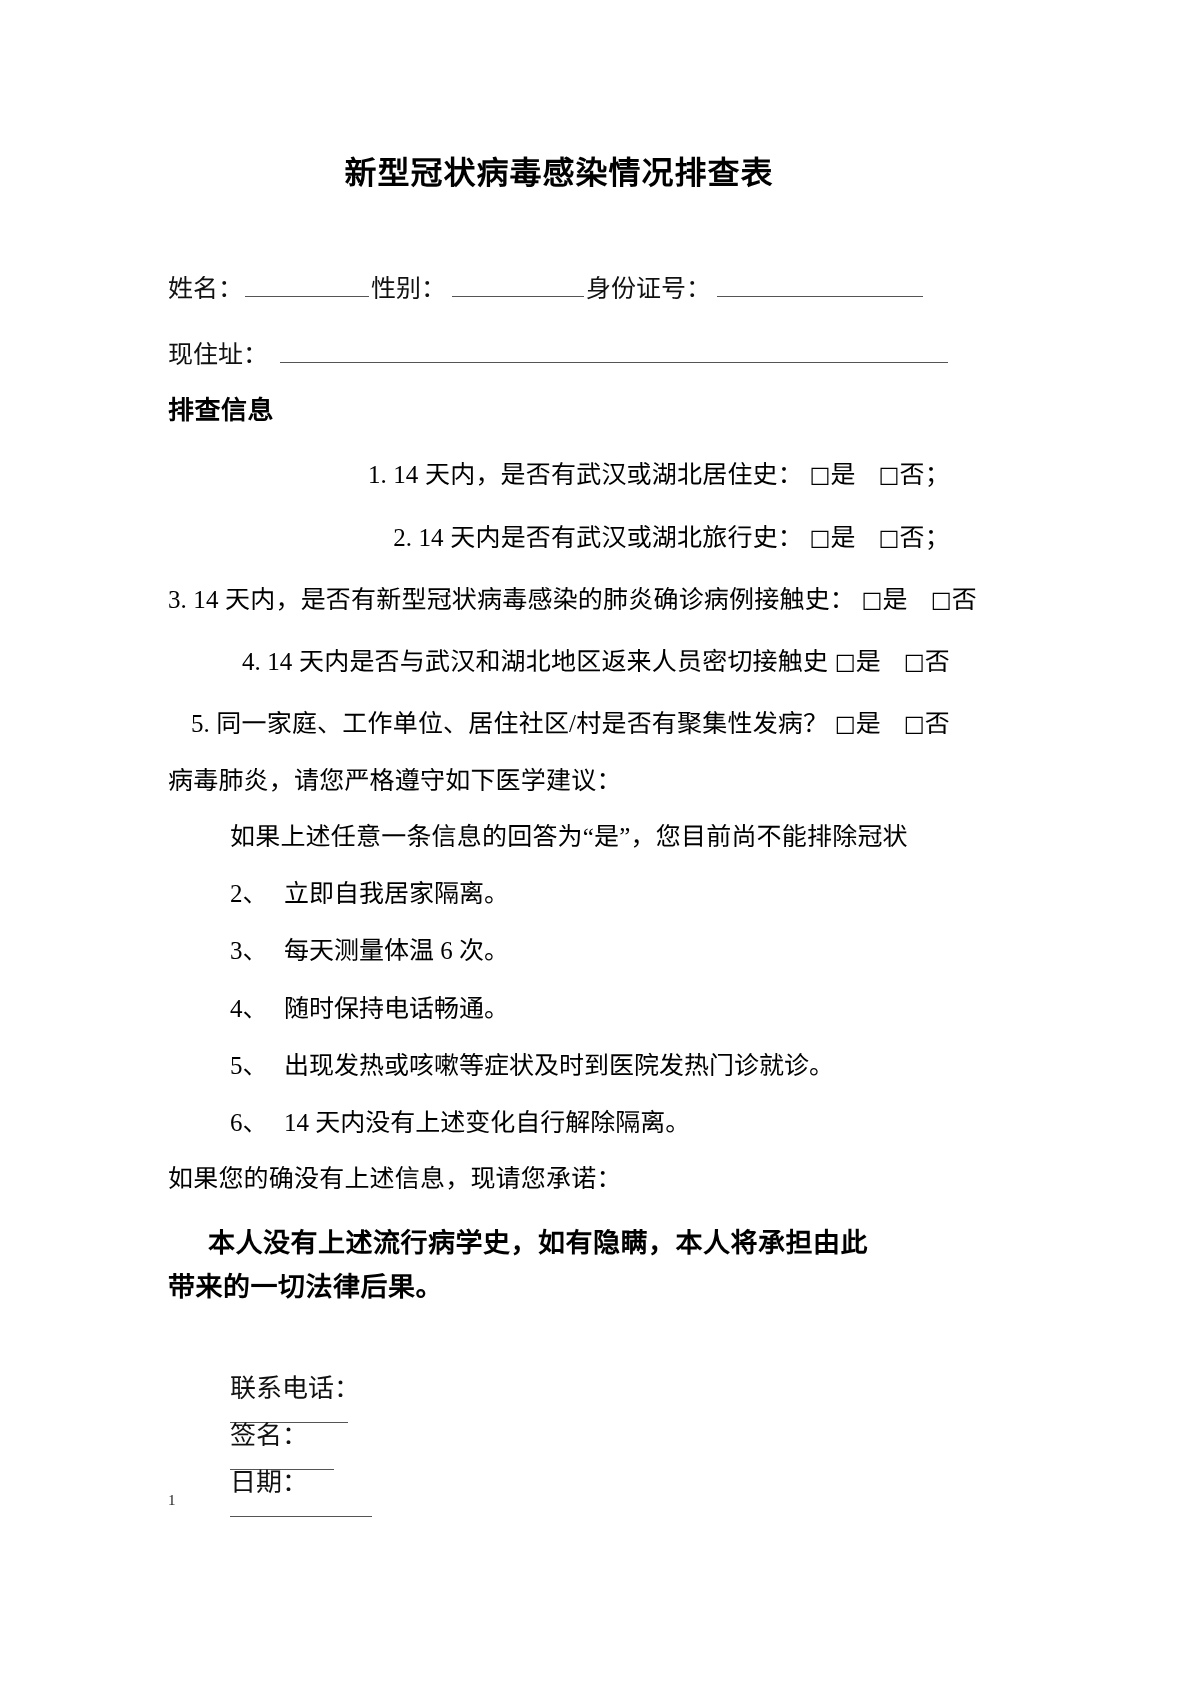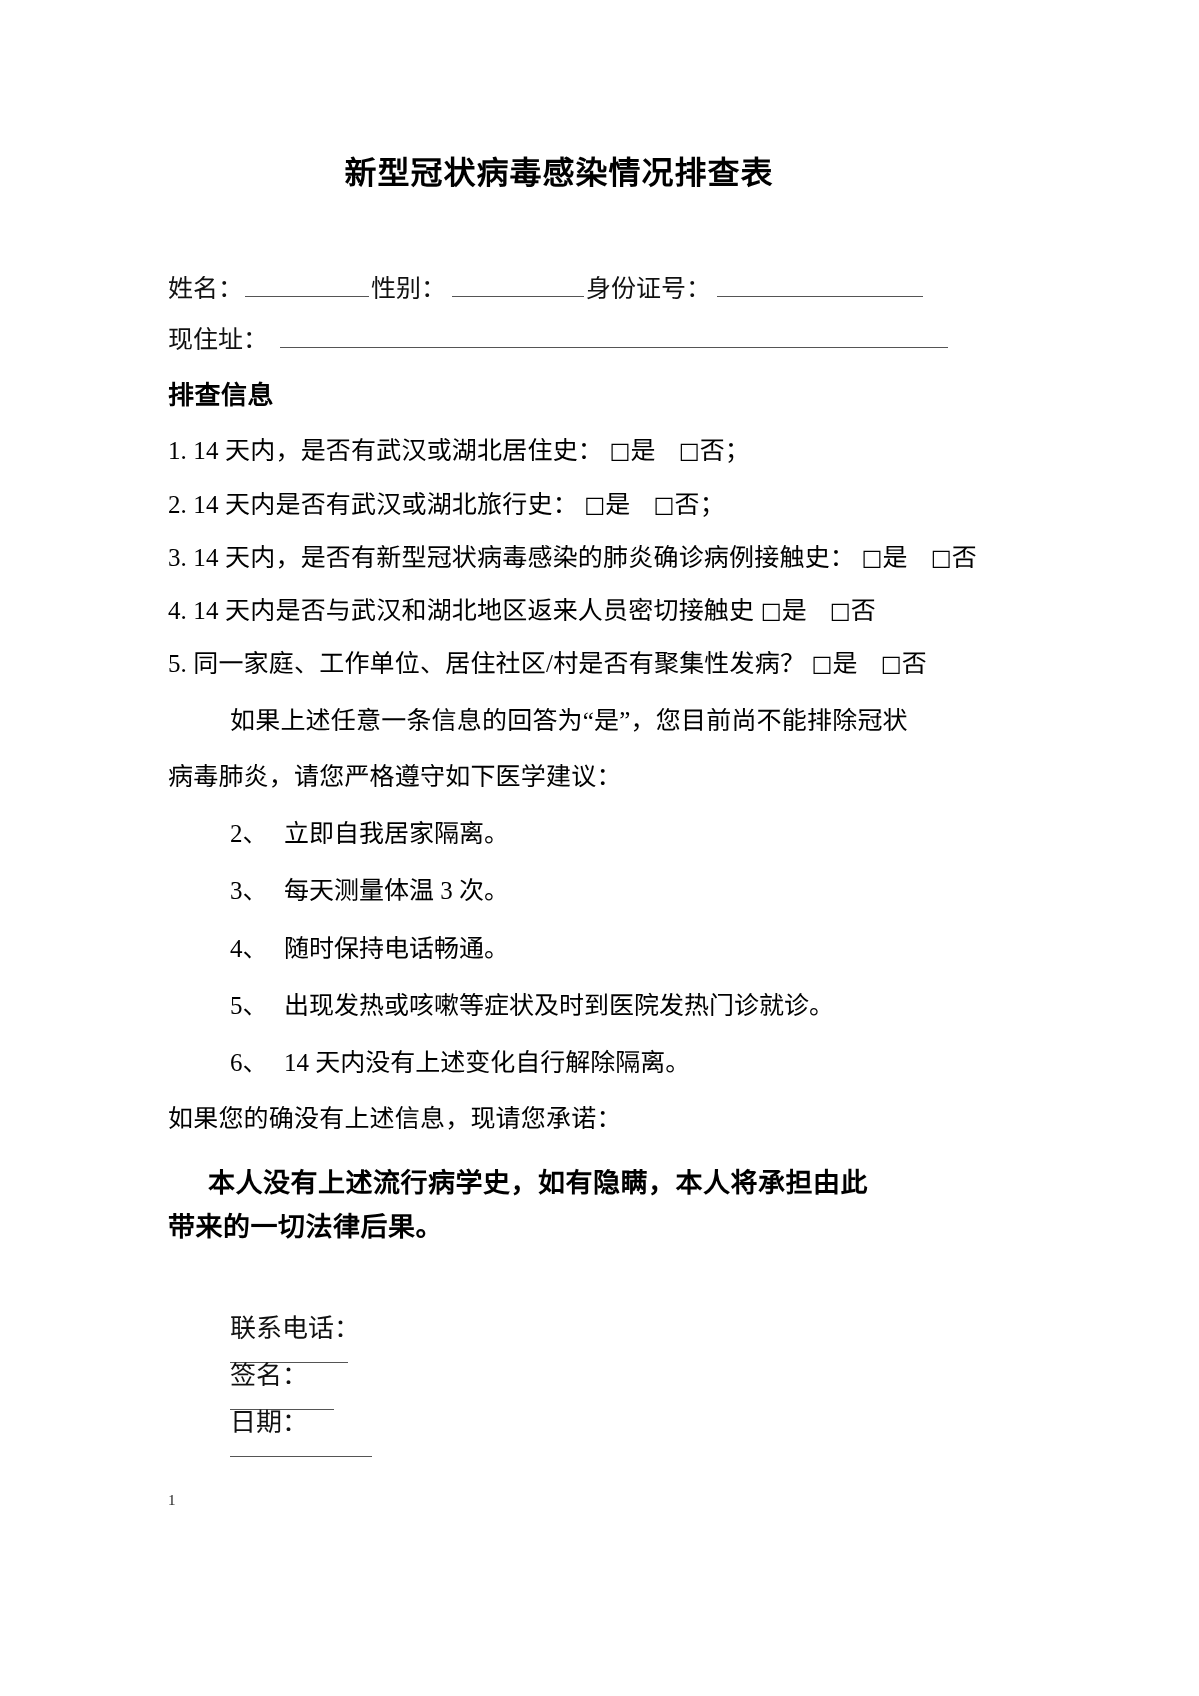--- a/index.html
+++ b/index.html
@@ -63,21 +63,21 @@
     display: inline-block;
     border-bottom: 1.6px solid #555;
     height: 20px;
     margin: 0 2px;
   }
   .blank-name   { width: 124px; }
   .blank-gender { width: 132px; margin-left: 6px; }
   .blank-id     { width: 206px; margin-left: 6px; }
 
   .addr-row {
-    margin-top: 26px;
+    margin-top: 41px;
     display: flex;
     align-items: baseline;
     white-space: nowrap;
     font-size: 25px;
     justify-content: space-between;
   }
   .blank-addr {
     display: inline-block;
     border-bottom: 1.6px solid #555;
     height: 20px;
@@ -90,24 +90,25 @@
     font-family: "DejaVu Sans", "Liberation Sans", sans-serif;
     font-weight: bold;
     font-size: 26px;
     margin-top: 22px;
     letter-spacing: 0.5px;
   }
 
   
   .question {
     font-size: 25px;
-    margin-top: 27px;
+    margin-top: 36px;
     line-height: 1.05;
     white-space: nowrap;
     letter-spacing: 0.2px;
+    text-align: right;
   }
   .q-num { letter-spacing: 0; }
   .cbox {
     font-family: "DejaVu Sans", "Liberation Sans", sans-serif;
     font-size: 22px;
     display: inline-block;
     transform: translateY(-1px);
   }
 
   
@@ -230,29 +231,29 @@
     </div>
 
     <div class="question">
       <span class="q-num">5.</span>
       <span>同一家庭、工作单位、居住社区/村是否有聚集性发病？</span>
       <span class="cbox">□</span><span>是</span>
       <span class="sign-gap"></span>
       <span class="cbox">□</span><span>否</span><span></span>
     </div>
 
+    <div class="para">病毒肺炎，请您严格遵守如下医学建议：</div>
     <div class="para para-indent">如果上述任意一条信息的回答为“是”，您目前尚不能排除冠状</div>
-    <div class="para">病毒肺炎，请您严格遵守如下医学建议：</div>
 
     <ul class="advice-list">
       <li class="advice-item">
         <span class="advice-num">2、</span><span>立即自我居家隔离。</span>
       </li>
       <li class="advice-item">
-        <span class="advice-num">3、</span><span>每天测量体温 3 次。</span>
+        <span class="advice-num">3、</span><span>每天测量体温 6 次。</span>
       </li>
       <li class="advice-item">
         <span class="advice-num">4、</span><span>随时保持电话畅通。</span>
       </li>
       <li class="advice-item">
         <span class="advice-num">5、</span><span>出现发热或咳嗽等症状及时到医院发热门诊就诊。</span>
       </li>
       <li class="advice-item">
         <span class="advice-num">6、</span><span>14 天内没有上述变化自行解除隔离。</span>
       </li>

